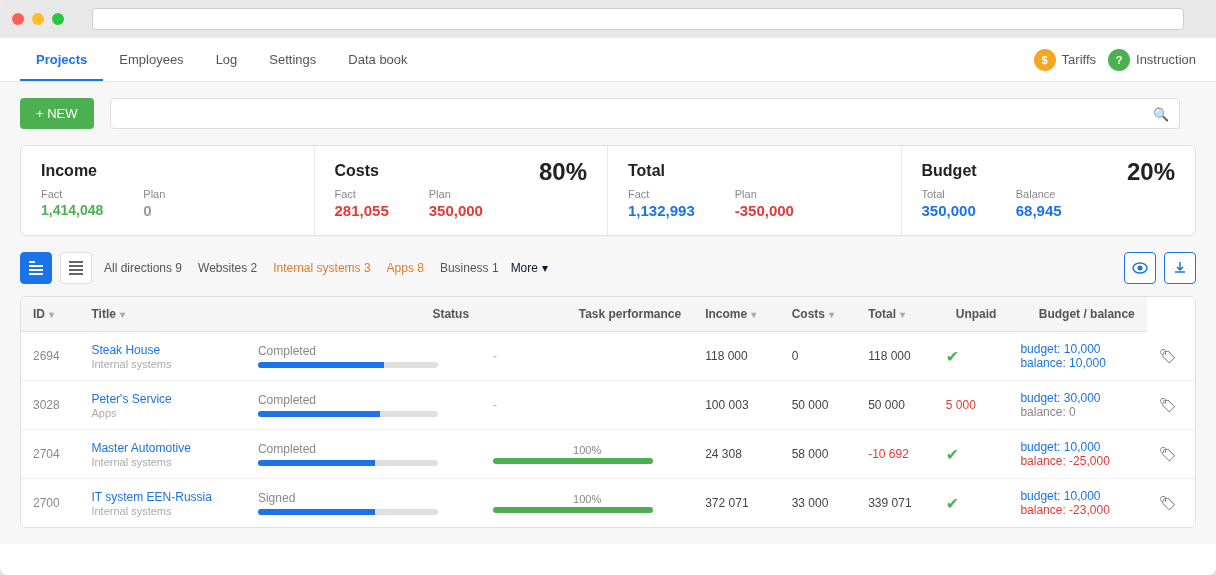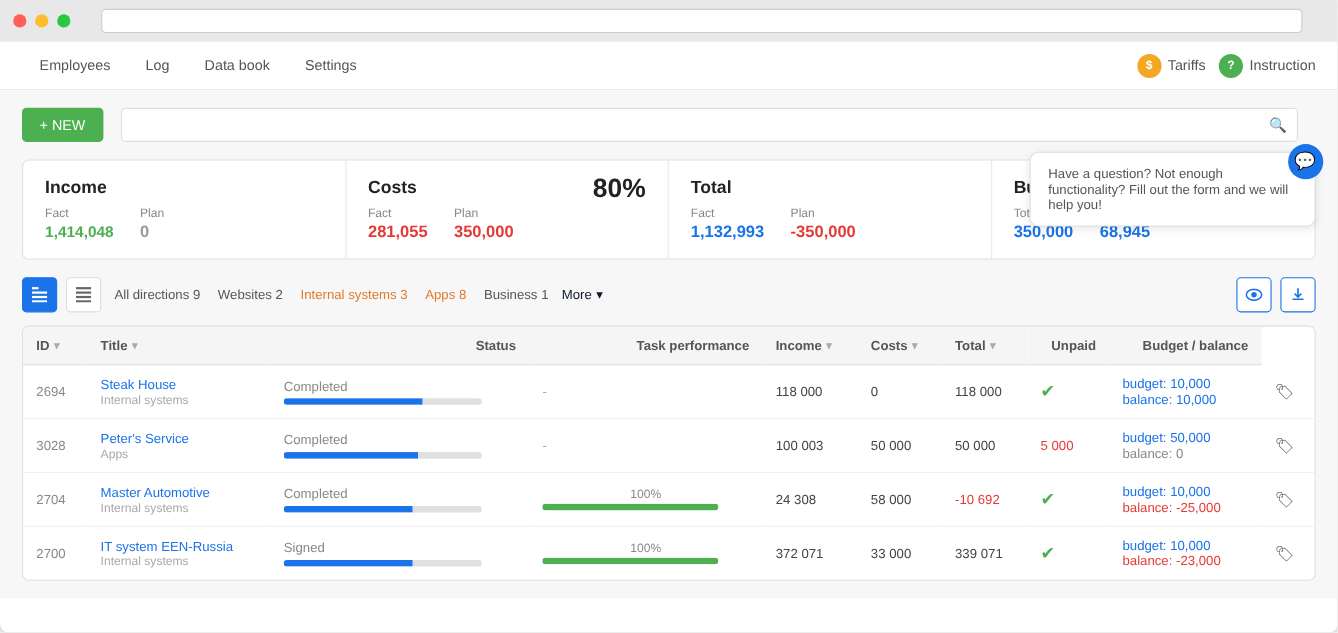--- a/index.html
+++ b/index.html
@@ -40,21 +40,21 @@
     
     .tooltip-box { position: absolute; right: 0; top: 40px; background: #fff; border: 1px solid #e0e0e0; border-radius: 8px; padding: 12px 16px; max-width: 260px; box-shadow: 0 2px 8px rgba(0,0,0,0.1); font-size: 12px; color: #555; z-index: 10; }
     .tooltip-chat { position: absolute; right: -8px; top: -8px; width: 32px; height: 32px; background: #1a73e8; border-radius: 50%; display: flex; align-items: center; justify-content: center; color: white; font-size: 16px; }
     
     
     .stats-row { display: grid; grid-template-columns: 1fr 1fr 1fr 1fr; gap: 0; margin-bottom: 16px; background: #fff; border: 1px solid #e0e0e0; border-radius: 6px; overflow: hidden; }
     .stat-card { padding: 16px 20px; border-right: 1px solid #e8e8e8; }
     .stat-card:last-child { border-right: none; }
     .stat-title { font-size: 16px; font-weight: 700; color: #222; margin-bottom: 8px; }
     .stat-percent { font-size: 24px; font-weight: 700; color: #222; float: right; margin-top: -4px; }
-    .stat-row { display: flex; gap: 24px; }
+    .stat-row { display: flex; gap: 40px; }
     .stat-label { font-size: 11px; color: #888; margin-bottom: 2px; }
     .stat-value-green { font-size: 14px; color: #4caf50; font-weight: 600; }
     .stat-value-gray { font-size: 15px; color: #999; font-weight: 600; }
     .stat-value-red { font-size: 15px; color: #e53935; font-weight: 600; }
     .stat-value-blue { font-size: 15px; color: #1a73e8; font-weight: 600; }
     
     
     .filter-row { display: flex; align-items: center; justify-content: space-between; margin-bottom: 12px; }
     .filter-left { display: flex; align-items: center; gap: 8px; }
     .view-btn { width: 32px; height: 32px; border: 1px solid #ddd; border-radius: 4px; background: #fff; display: flex; align-items: center; justify-content: center; cursor: pointer; color: #666; }
@@ -102,48 +102,45 @@
 
   <div class="title-bar">
     <div class="traffic-light tl-red"></div>
     <div class="traffic-light tl-yellow"></div>
     <div class="traffic-light tl-green"></div>
     <div class="url-bar"></div>
   </div>
 
   <div class="top-nav">
     <div class="nav-links">
+      <a class="nav-link active">Projects</a>
       <a class="nav-link">Employees</a>
       <a class="nav-link">Log</a>
+      <a class="nav-link">Settings</a>
       <a class="nav-link">Data book</a>
-      <a class="nav-link">Settings</a>
     </div>
     <div class="nav-right">
       <div class="tariffs-btn">
         <div class="tariff-circle">$</div>
         <span>Tariffs</span>
       </div>
       <div class="instruction-btn">
         <div class="instruction-circle">?</div>
         <span>Instruction</span>
       </div>
     </div>
   </div>
 
   <div class="content">
 
     <div class="search-row">
       <button class="new-btn">+ NEW</button>
       <div class="search-container">
         <input class="search-input" type="text" placeholder="" style="">
         <span class="search-icon">🔍</span>
-      </div>
-      <div class="tooltip-box">
-        <span>Have a question? Not enough functionality? Fill out the form and we will help you!</span>
-        <div class="tooltip-chat">💬</div>
       </div>
     </div>
 
     <div class="stats-row">
 
       <div class="stat-card">
         <div class="stat-title">Income</div>
         <div class="stat-row">
           <div>
             <div class="stat-label">Fact</div>
@@ -329,21 +326,21 @@
                     <div class="progress-fill-blue" style="width:68%"></div>
                   </div>
     </div>
               </td>
               <td><span class="dash">-</span></td>
               <td>100 003</td>
               <td>50 000</td>
               <td>50 000</td>
               <td><span class="unpaid-val">5 000</span></td>
               <td>
-                <div style="color:#1a73e8;font-size:12px">budget: 50,000</div>
+                <div style="color:#1a73e8;font-size:12px">budget: 30,000</div>
     <div style="color:#888;font-size:12px">balance: 0</div>
               </td>
               <td><span class="tag-icon">🏷</span></td>
             </tr>
             <tr>
               <td style="color: rgb(136, 136, 136);">2704</td>
               <td>
                 <div class="project-title">Master Automotive</div>
                 <div class="project-subtitle">Internal systems</div>
               </td>

